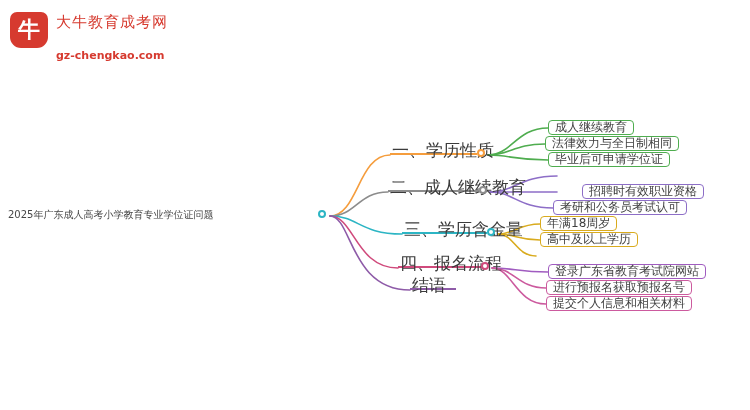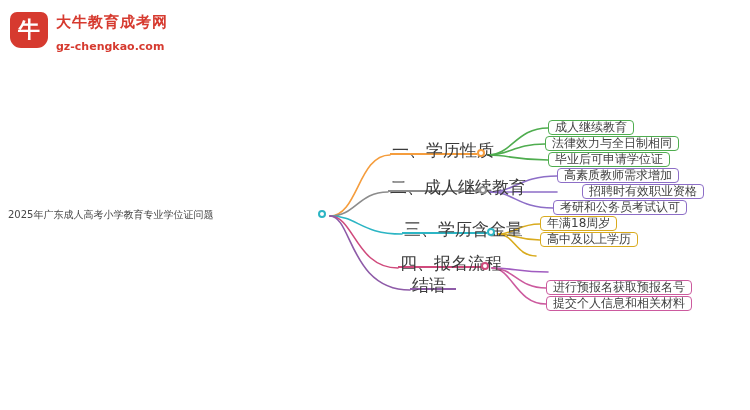--- a/index.html
+++ b/index.html
@@ -6,22 +6,22 @@
   html,body{width:750px;height:410px}
   body{font-family:"DejaVu Sans","Liberation Sans",sans-serif;background:#ffffff}
   .stage{position:relative;width:750px;height:410px;background:#fff;overflow:hidden}
   .links{position:absolute;left:0;top:0;width:750px;height:410px}
   .links path{fill:none;stroke-width:1.6;stroke-linecap:round}
 
   
   .logo{position:absolute;left:10px;top:12px;display:flex;gap:8px;align-items:flex-start}
   .logo-icon{width:38px;height:36px;background:#d63a2f;color:#fff;border-radius:7px 7px 11px 11px;
              display:flex;align-items:center;justify-content:center;font-size:22px;font-weight:bold}
-  .logo-title{color:#d63a2f;font-weight:bold;font-size:15px;line-height:20px;letter-spacing:1px}
-  .logo-sub{color:#d63a2f;font-size:11px;margin-top:8px;font-weight:bold}
+  .logo-title{color:#d63a2f;font-weight:normal;font-size:15px;line-height:20px;letter-spacing:1px}
+  .logo-sub{color:#d63a2f;font-size:11px;margin-top:17px;font-weight:bold}
 
   
   .root-label{position:absolute;left:8px;top:208px;font-size:10px;color:#474747;white-space:nowrap}
   .circle{position:absolute;width:8px;height:8px;border-radius:50%;background:#fff;border:2px solid #2cb5c4}
   .root-circle{left:318px;top:210px;border-color:#2cb5c4}
 
   
   .branch{position:absolute;height:16px;font-size:17px;color:#3b3b3b;white-space:nowrap;border-bottom:2px solid;padding-left:2px}
   .b1{left:390px;top:139px;width:87px;border-color:#f59d3d}
   .b2{left:388px;top:176px;width:91px;border-color:#8c8c8c}
@@ -108,23 +108,23 @@
 
   <div class="branch b4">四、报名流程</div>
   <div class="circle c4"></div>
 
   <div class="branch b5">结语</div>
 
   <div class="leaf g1 l1">成人继续教育</div>
   <div class="leaf g1 l2">法律效力与全日制相同</div>
   <div class="leaf g1 l3">毕业后可申请学位证</div>
 
-  <div class="leaf g2 l4">高素质教师需求增加</div>
   <div class="leaf g2 l5">招聘时有效职业资格</div>
   <div class="leaf g2 l6">考研和公务员考试认可</div>
 
   <div class="leaf g3 l7">年满18周岁</div>
   <div class="leaf g3 l8">高中及以上学历</div>
 
+  <div class="leaf g4a l10">登录广东省教育考试院网站</div>
   <div class="leaf g4b l11">进行预报名获取预报名号</div>
   <div class="leaf g4b l12">提交个人信息和相关材料</div>
 
 </div>
 
 </body></html>

